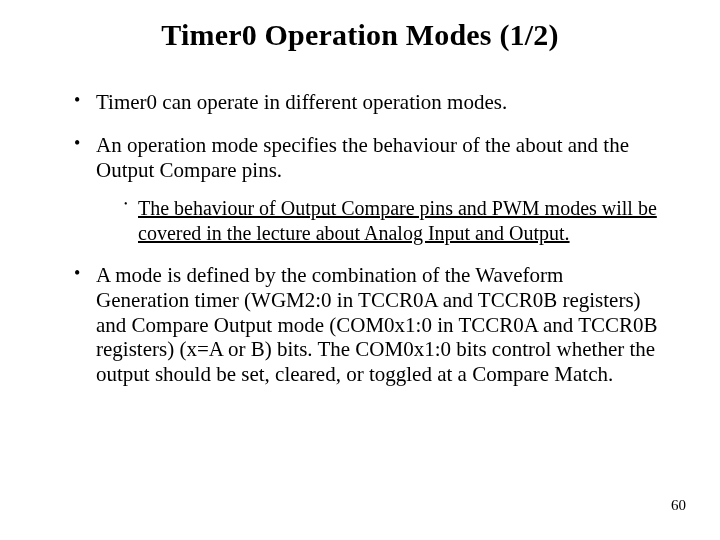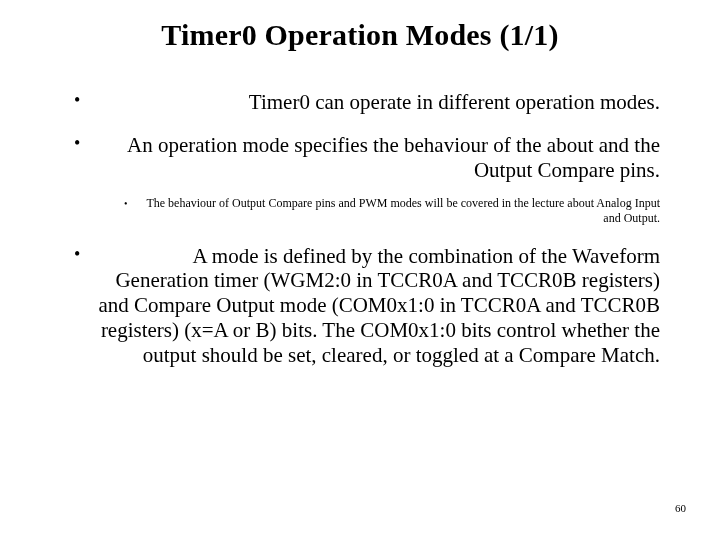--- a/index.html
+++ b/index.html
@@ -31,59 +31,59 @@
     list-style: none;
     margin: 0;
     padding: 0 0 0 14px;
   }
   ul.top > li {
     position: relative;
     font-size: 21px;
     line-height: 1.18;
     padding-left: 22px;
     margin-bottom: 18px;
-    text-align: right;
   }
   ul.top > li::before {
     content: "•";
     position: absolute;
     left: 0;
     top: 0;
     font-size: 18px;
   }
   ul.sub {
     list-style: none;
     margin: 14px 0 0 0;
     padding: 0 0 0 28px;
   }
   ul.sub > li {
     position: relative;
-    font-size: 12px;
+    font-size: 20px;
     line-height: 1.22;
     padding-left: 14px;
+    text-decoration: underline;
   }
   ul.sub > li::before {
     content: "•";
     position: absolute;
     left: 0;
     top: 2px;
     font-size: 10px;
   }
   .pagenum {
     position: absolute;
     right: 34px;
     bottom: 26px;
-    font-size: 11px;
+    font-size: 15px;
   }
 </style>
 </head>
 <body>
 
 <div class="slide">
-  <h1 class="title">Timer0 Operation Modes (1/1)</h1>
+  <h1 class="title">Timer0 Operation Modes (1/2)</h1>
 
   <ul class="top">
     <li>
       <span>Timer0 can operate in different operation modes.</span>
     </li>
     <li>
       <span>An operation mode specifies the behaviour of the about and the Output Compare pins.</span>
       <ul class="sub">
         <li>
           <span>The behaviour of Output Compare pins and PWM modes will be covered in the lecture about Analog Input and Output.</span>

